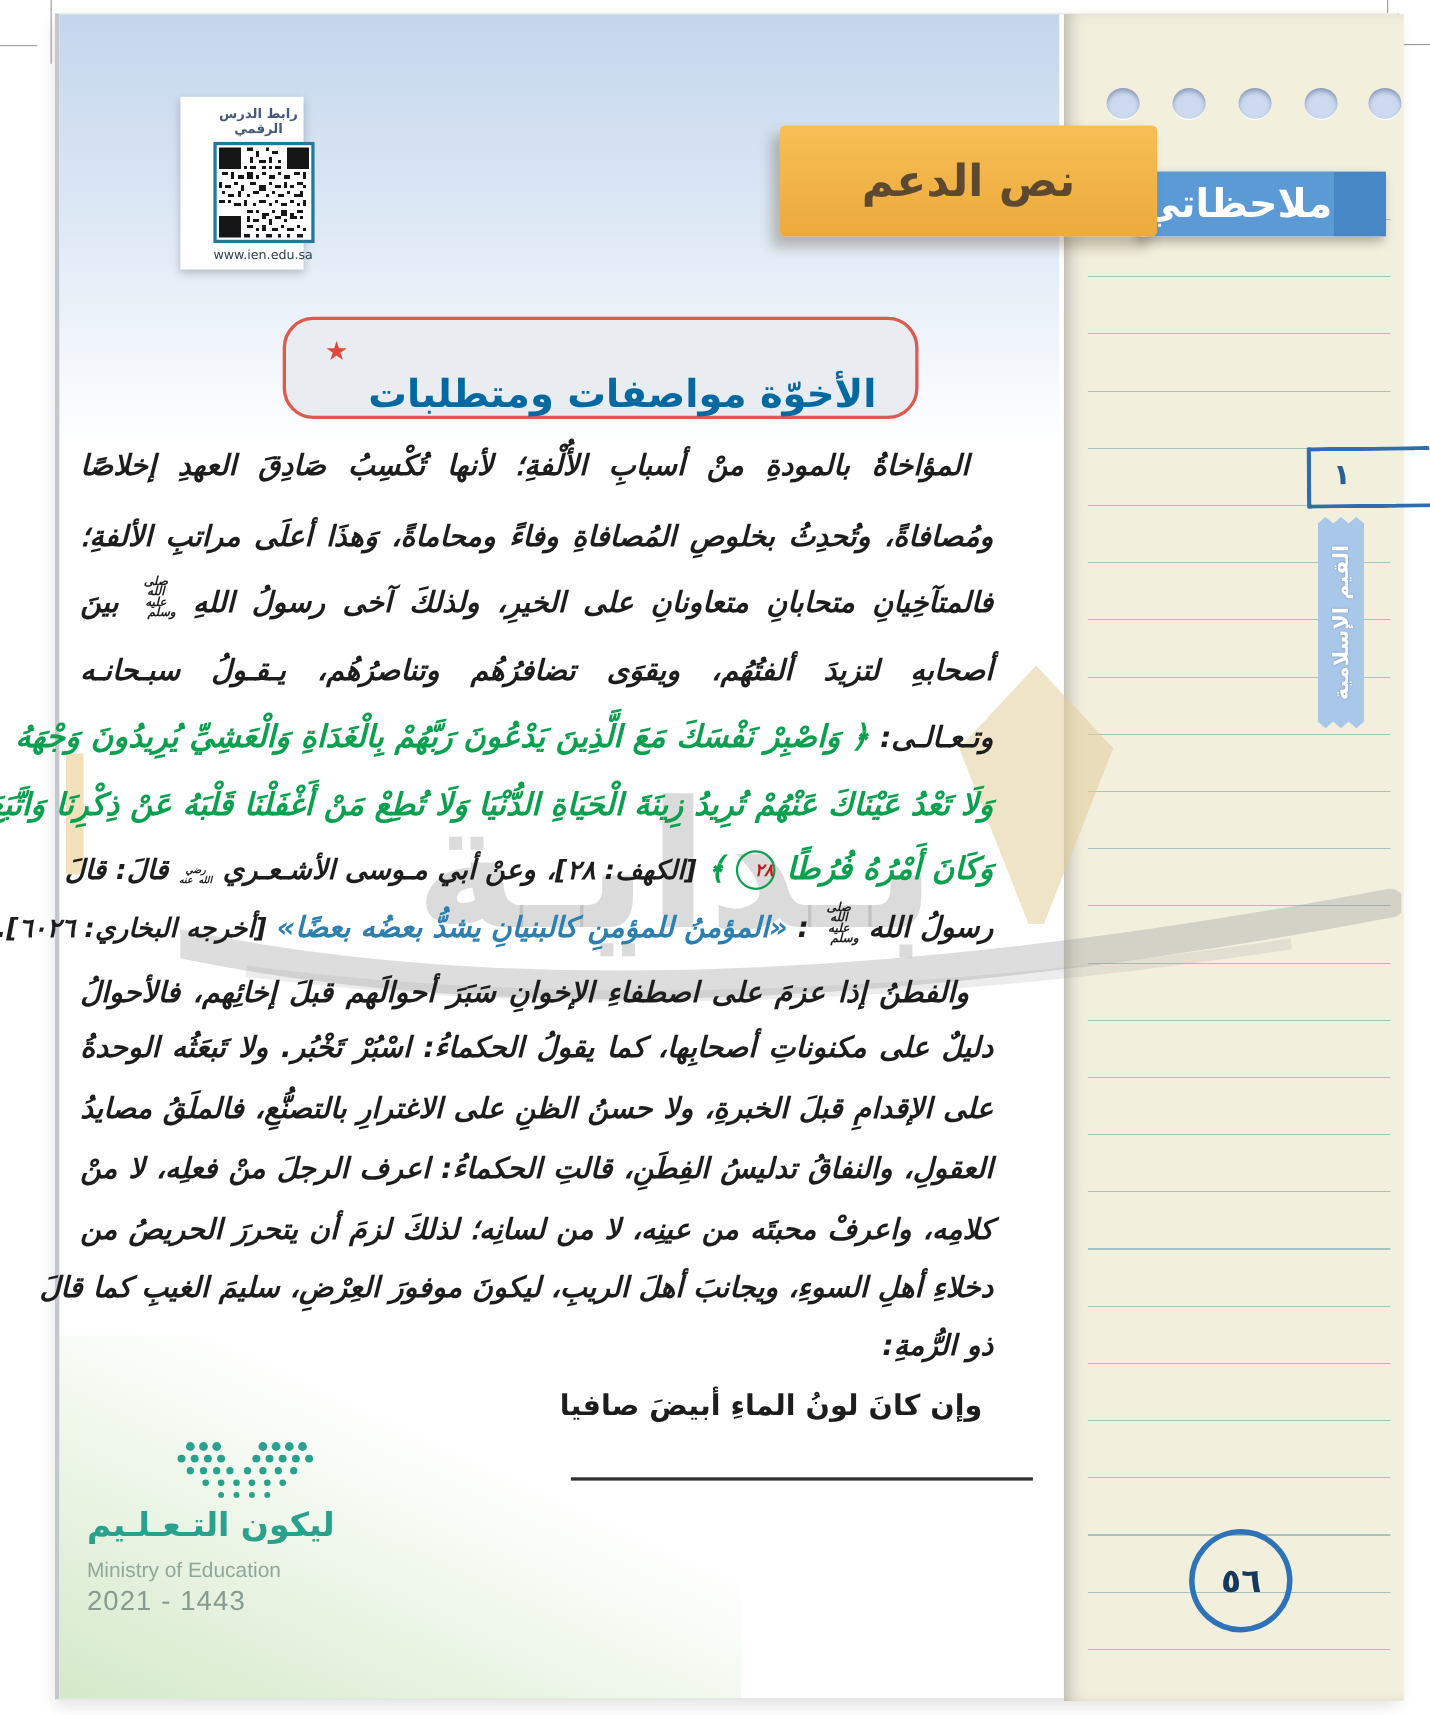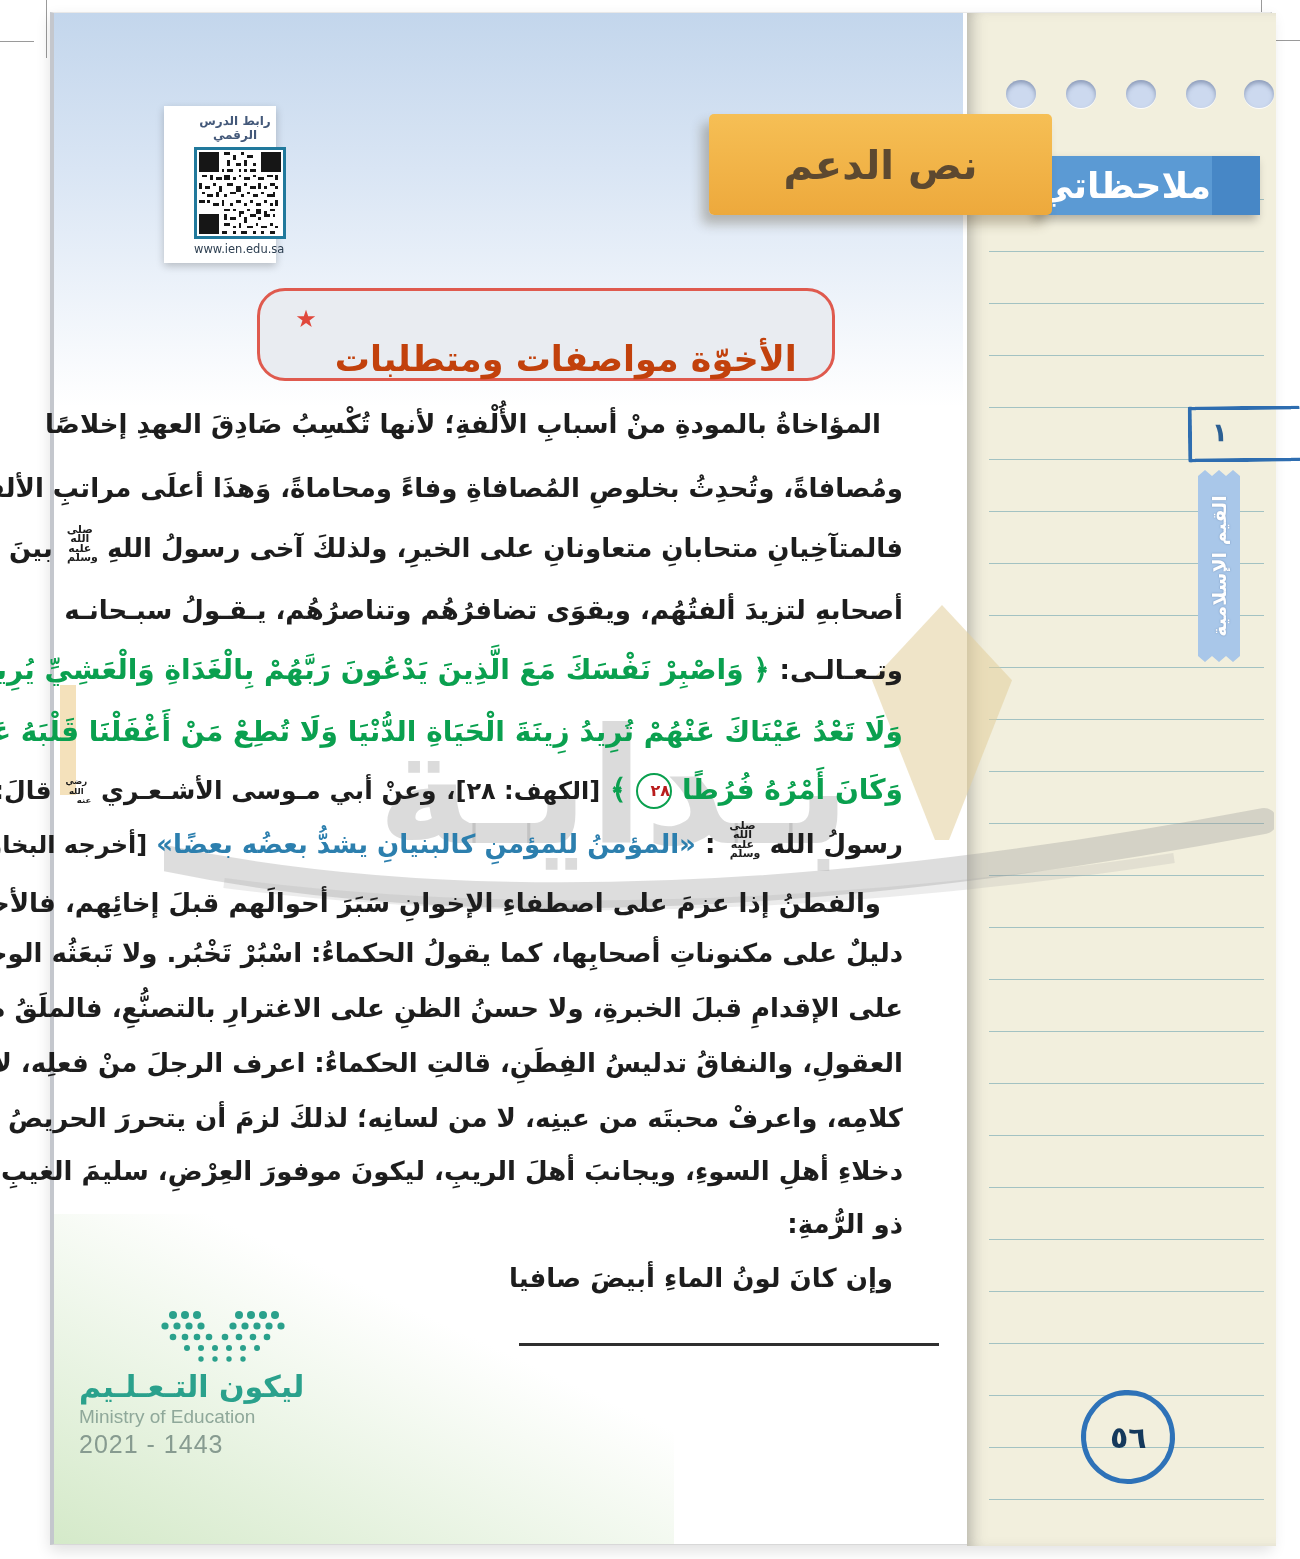--- a/index.html
+++ b/index.html
@@ -34,43 +34,43 @@
 
   
   .wm-text{position:absolute;left:150px;top:640px;width:820px;height:270px;direction:rtl;
         font-size:160px;font-weight:700;color:rgba(150,150,150,.34);letter-spacing:18px;line-height:270px;text-align:center;z-index:1;}
   .wm-nib{position:absolute;left:818px;top:592px;width:140px;height:235px;background:rgba(226,205,155,.55);
         clip-path:polygon(50% 0,100% 32%,55% 100%,45% 100%,0 32%);z-index:1;}
   .wm-strip{position:absolute;left:6px;top:672px;width:16px;height:110px;background:rgba(233,196,120,.5);z-index:1;}
   .wm-swoosh{position:absolute;left:110px;top:790px;z-index:1;}
 
   
-  .qr-card{position:absolute;left:110px;top:93px;width:112px;height:157px;background:#fff;
+  .qr-card{position:absolute;left:110px;top:75px;width:112px;height:157px;background:#fff;
         box-shadow:0 3px 8px rgba(0,0,0,.22);text-align:center;padding-top:8px;z-index:3;padding-left:30px;}
   .qr-title{font-size:12px;color:#44597a;font-weight:700;}
   .qr-box{width:92px;height:92px;margin:5px auto 3px auto;border:3px solid #21799c;background:#fff;padding:2px;}
   .qr-url{font-size:11.5px;color:#2c3e50;}
 
   
   .banner{position:absolute;left:655px;top:101px;width:343px;height:101px;z-index:3;
         background:linear-gradient(180deg,#f6bf55,#eda93c);border-radius:5px;
         box-shadow:-7px 9px 12px rgba(70,52,20,.30);display:flex;align-items:center;justify-content:center;}
   .banner span{font-size:40px;font-weight:700;color:#5d4930;}
 
   
   .title-box{position:absolute;left:203px;top:275px;width:578px;height:93px;background:#e9ecf1;
         border:3px solid #df5a4e;border-radius:28px;display:flex;align-items:center;justify-content:center;
         direction:rtl;z-index:3;}
-  .title-box .ttl{font-size:35px;font-weight:700;color:#c2410c;margin-top:48px;}
+  .title-box .ttl{font-size:35px;font-weight:700;color:#0369a1;margin-top:48px;}
   .title-box .star{color:#e0483c;font-size:24px;margin-right:18px;position:relative;top:-16px;}
 
   
   .content{position:absolute;inset:0;direction:rtl;z-index:2;}
-  .bl{position:absolute;left:32px;right:367px;font-size:26px;font-weight:700;color:#1d1d1d;
-        line-height:50px;text-align:justify;text-align-last:justify;white-space:nowrap;}
+  .bl{position:absolute;left:19px;right:367px;font-size:26px;font-weight:700;color:#1d1d1d;
+        line-height:50px;text-align:justify;text-align-last:justify;white-space:nowrap;font-style:italic;}
   .no-just{text-align:right;text-align-last:right;}
   .indent{padding-right:22px;}
   .quran{color:#0aa04f;}
   .q-line{font-size:28px;line-height:58px;}
   .ayah-circle{display:inline-block;border:2px solid #0aa04f;border-radius:50%;width:36px;height:36px;
         line-height:32px;text-align:left;font-size:16px;color:#b91c1c;vertical-align:middle;font-weight:700;}
   .hquote{color:#2c7fae;}
   .honorific{display:inline-block;width:36px;font-size:11px;line-height:9.5px;text-align:center;
         vertical-align:-4px;white-space:normal;font-weight:700;}
   .honorific.small{width:30px;font-size:8.5px;}
@@ -78,21 +78,21 @@
         direction:rtl;font-size:26px;font-weight:700;color:#1d1d1d;line-height:50px;}
 
   
   .footer-divider{position:absolute;left:465px;top:1330px;width:420px;height:3px;background:#2f2f2f;z-index:2;}
   .source-line{position:absolute;left:60px;right:337px;top:1343px;direction:rtl;text-align:right;
         font-size:16.5px;font-weight:700;color:#24323c;z-index:2;line-height:26px;}
   .source-line .fstar{color:#e6392e;font-size:19px;margin-left:7px;vertical-align:-2px;}
   .moe{position:absolute;left:25px;top:1296px;width:255px;z-index:2;}
   .moe-dots{margin-left:42px;}
   .moe-ar{font-size:30px;font-weight:700;color:#2aa18c;margin-top:-4px;}
-  .moe-en{font-family:"Liberation Sans",sans-serif;font-size:19px;color:#8fa89a;margin-top:2px;}
+  .moe-en{font-family:"Liberation Sans",sans-serif;font-size:19px;color:#8fa89a;margin-top:14px;}
   .moe-year{font-family:"Liberation Sans",sans-serif;font-size:25px;color:#879b90;letter-spacing:1px;margin-top:2px;}
 
   
   .unit-box{position:absolute;left:1188px;top:406px;width:112px;height:56px;
         border:4px solid #2e6db0;border-right:none;border-radius:2px;transform:rotate(-0.6deg);z-index:5;}
   .unit-box span{position:absolute;left:20px;top:7px;font-size:26px;font-weight:700;color:#2c5f93;}
   .ribbon{position:absolute;left:1198px;top:470px;width:42px;height:192px;background:#a9c7e9;z-index:5;
         clip-path:polygon(0px 6px,7px 0px,14px 6px,21px 0px,28px 6px,35px 0px,42px 6px,42px 186px,35px 192px,28px 186px,21px 192px,14px 186px,7px 192px,0px 186px);
         filter:drop-shadow(2px 3px 3px rgba(0,0,0,.22));}
   .ribbon-text{position:absolute;left:50%;top:50%;transform:translate(-50%,-50%) rotate(-90deg);

